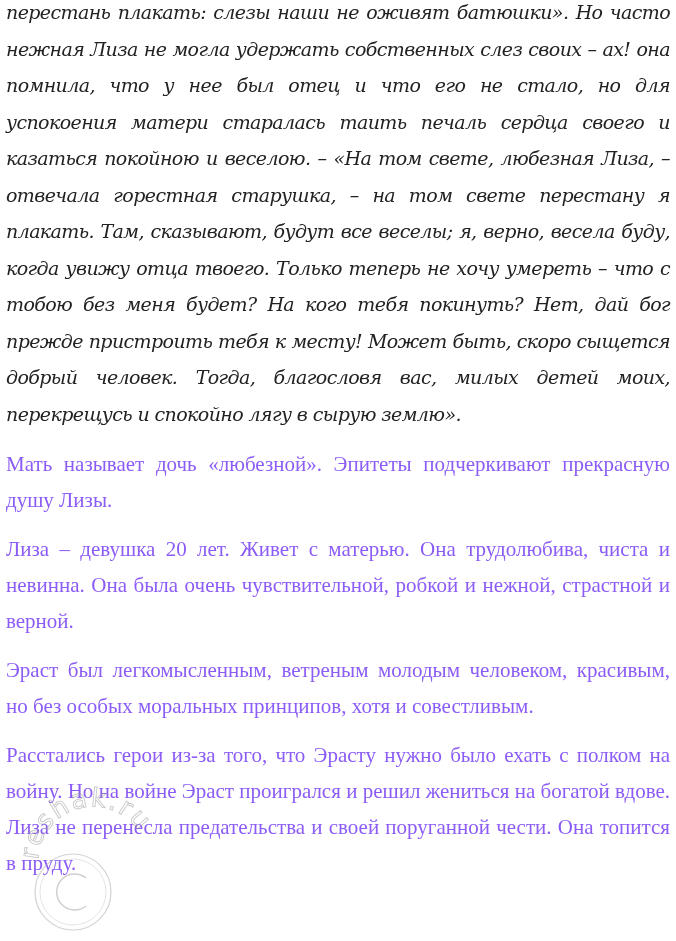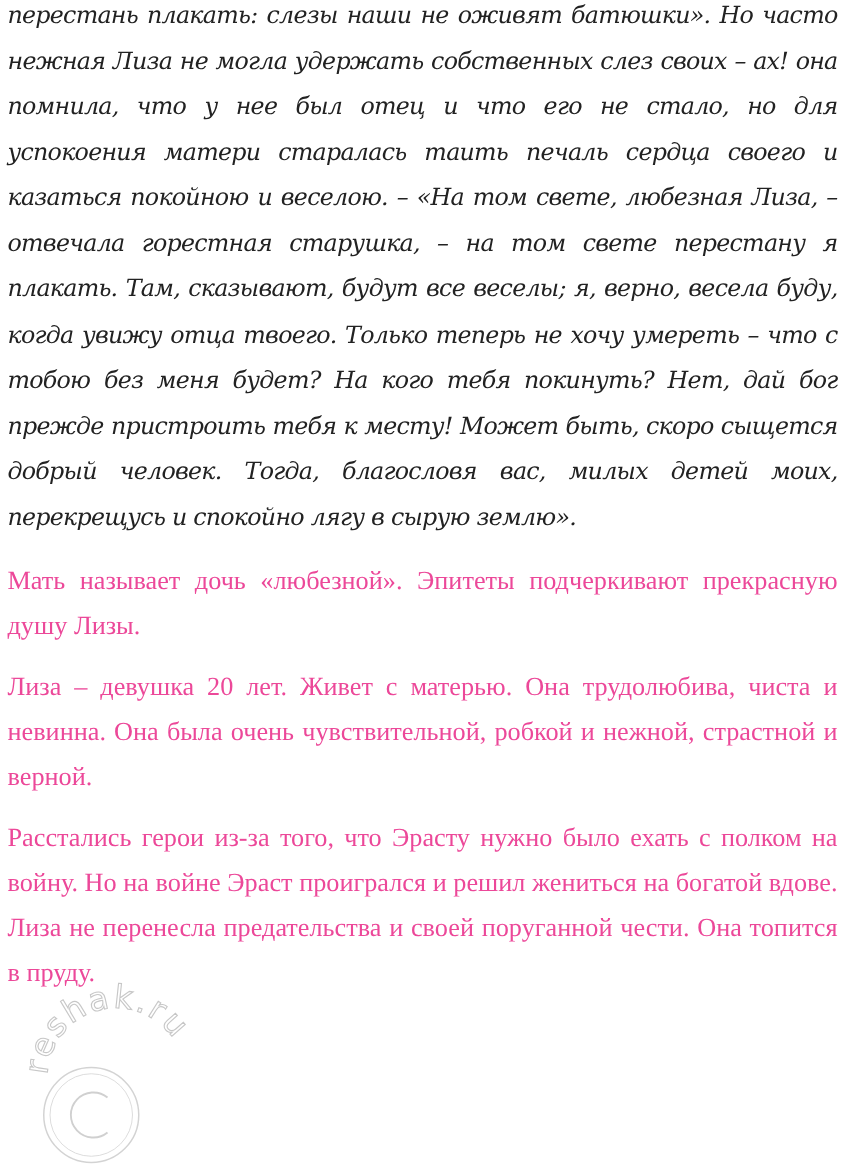--- a/index.html
+++ b/index.html
@@ -29,41 +29,42 @@
       margin: -6px 0 0 0;
       letter-spacing: -0.6px;
       color: #222;
     }
     .para {
       font-family: "Liberation Serif", serif;
       font-size: 21px;
       line-height: 36px;
       text-align: justify;
       margin: 13px 0 0 0;
-      color: #ec4899;
+      color: #8b5cf6;
     }
     .para.first { margin-top: 14px; }
     .watermark {
       position: absolute;
       left: 18px;
       top: 780px;
       width: 150px;
       height: 160px;
       pointer-events: none;
       opacity: 0.55;
     }
   </style>
 </head>
 <body>
 
 <div class="page">
   <p class="quote">перестань плакать: слезы наши не оживят батюшки». Но часто нежная Лиза не могла удержать собственных слез своих – ах! она помнила, что у нее был отец и что его не стало, но для успокоения матери старалась таить печаль сердца своего и казаться покойною и веселою. – «На том свете, любезная Лиза, – отвечала горестная старушка, – на том свете перестану я плакать. Там, сказывают, будут все веселы; я, верно, весела буду, когда увижу отца твоего. Только теперь не хочу умереть – что с тобою без меня будет? На кого тебя покинуть? Нет, дай бог прежде пристроить тебя к месту! Может быть, скоро сыщется добрый человек. Тогда, благословя вас, милых детей моих, перекрещусь и спокойно лягу в сырую землю».</p>
 
   <p class="para first">Мать называет дочь «любезной». Эпитеты подчеркивают прекрасную душу Лизы.</p>
   <p class="para">Лиза – девушка 20 лет. Живет с матерью. Она трудолюбива, чиста и невинна. Она была очень чувствительной, робкой и нежной, страстной и верной.</p>
+  <p class="para">Эраст был легкомысленным, ветреным молодым человеком, красивым, но без особых моральных принципов, хотя и совестливым.</p>
   <p class="para">Расстались герои из-за того, что Эрасту нужно было ехать с полком на войну. Но на войне Эраст проигрался и решил жениться на богатой вдове. Лиза не перенесла предательства и своей поруганной чести. Она топится в пруду.</p>
 
 </div>
 
 <div class="watermark">
   <svg width="150" height="160" viewBox="0 0 150 160">
     <defs>
       <path id="arc" d="M 20 80 A 55 55 0 0 1 120 50"></path>
     </defs>
     <text font-family="DejaVu Sans, sans-serif" font-size="26" fill="none" stroke="#9a9a9a" stroke-width="0.9" letter-spacing="2">

